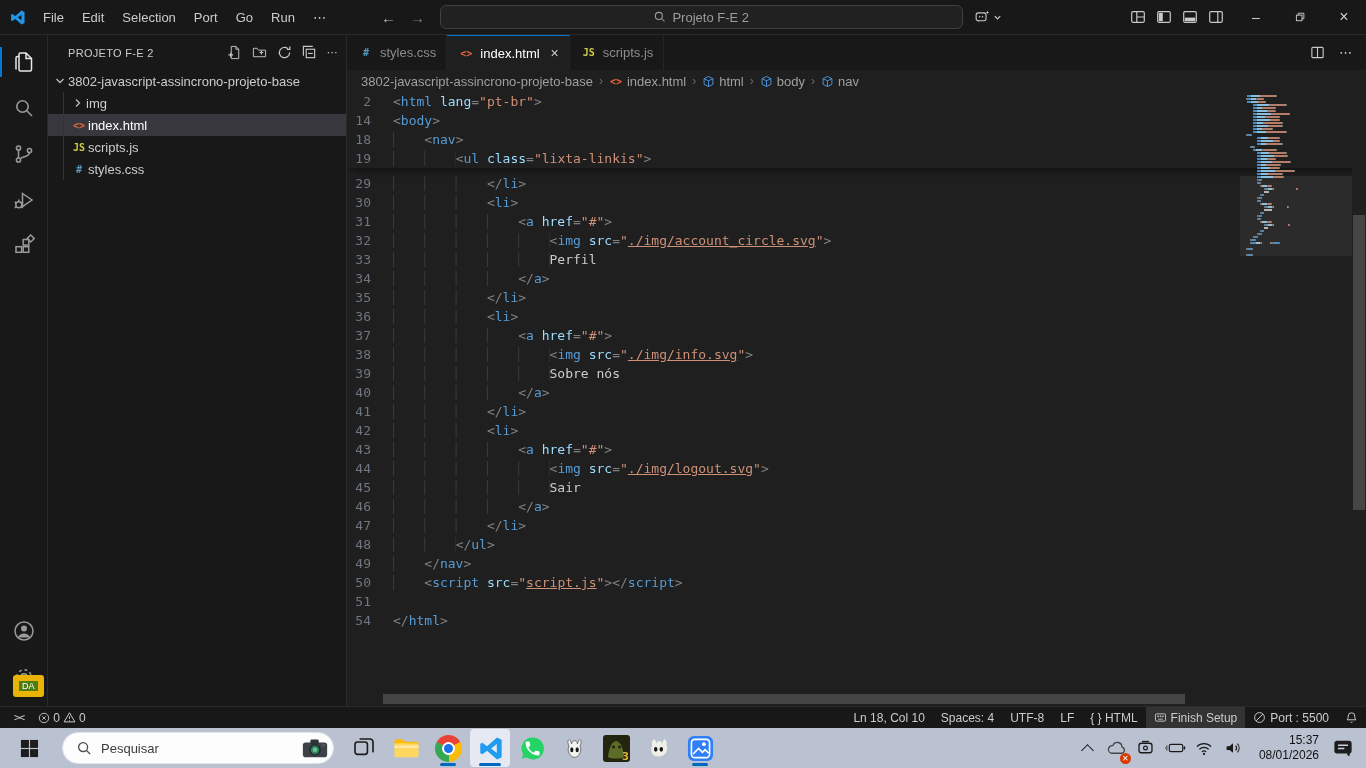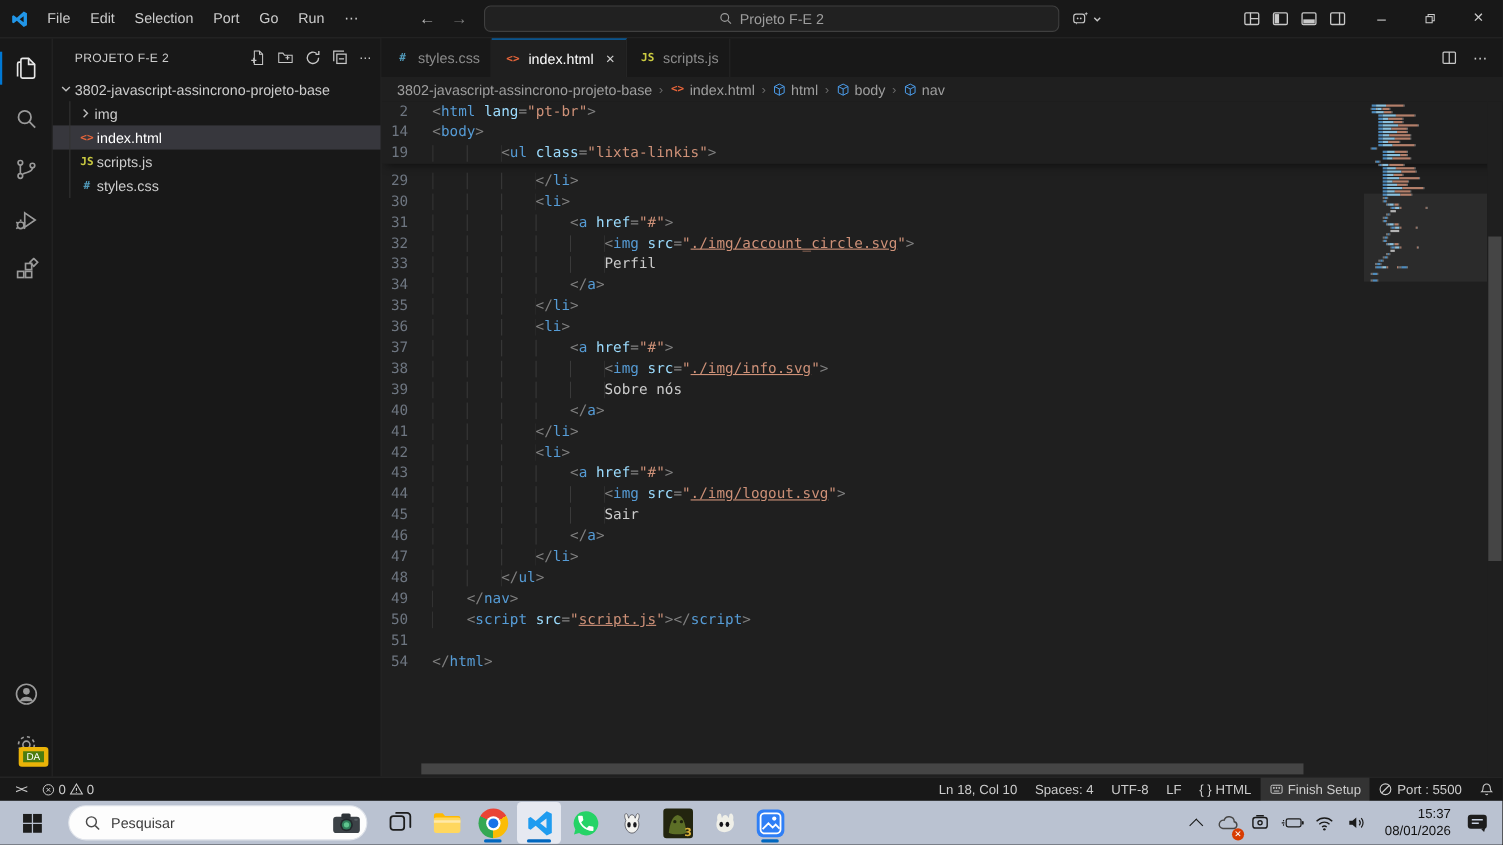--- a/index.html
+++ b/index.html
@@ -21,21 +21,21 @@
 .layout-icons span{display:flex;align-items:center}
 .win-controls{display:flex;height:35px}
 .win-btn{width:44px;display:flex;align-items:center;justify-content:center;color:#ccc;font-size:14px}
 
 
 .main{flex:1 1 auto;display:flex;min-height:0}
 .activitybar{width:48px;background:#181818;border-right:1px solid #2a2a2a;display:flex;flex-direction:column;align-items:center;padding-top:4px}
 .ab-icon{width:48px;height:46px;display:flex;align-items:center;justify-content:center;position:relative}
 .ab-icon.active:before{content:"";position:absolute;left:0;top:8px;bottom:8px;width:2px;background:#0078d4}
 .ab-bottom{margin-top:auto;display:flex;flex-direction:column;align-items:center;padding-bottom:6px}
-.badge-da{position:absolute;right:4px;bottom:3px;background:#4d7c0f;color:#fff;font-size:9px;padding:0 3px;border-radius:3px;border:4px solid #eab308}
+.badge-da{position:absolute;right:4px;bottom:3px;background:#4d7c0f;color:#fff;font-size:9px;padding:0 3px;border-radius:3px;border:6px solid #eab308}
 
 
 .sidebar{width:299px;background:#181818;border-right:1px solid #2a2a2a;display:flex;flex-direction:column}
 .sb-head{height:35px;display:flex;align-items:center;padding:0 8px 0 20px;color:#cccccc;font-size:11px;letter-spacing:.3px}
 .sb-head-actions{margin-left:auto;display:flex;gap:10px;align-items:center;color:#ccc}
 .tree{position:relative;font-size:13px}
 .trow{height:22px;display:flex;align-items:center;color:#cccccc;cursor:default;white-space:nowrap}
 .trow.sel{background:#37373d;color:#ffffff}
 .chev{width:16px;display:flex;justify-content:center;color:#bbb}
 .chev svg{display:block}
@@ -380,20 +380,21 @@
                 <path d="M2.6 4.5L8 7.2l5.4-2.7M8 7.2v7" fill="none" stroke="#4d9fef" stroke-width="1.1"></path>
               </svg>
             </span>
             <span>nav</span>
           </span>
         </div>
       <div class="code-area">
         <div class="sticky">
             <div class="code-line"><span class="ln">2</span><span class="lc"><span class="tk-p">&lt;</span><span class="tk-tag">html</span><span> </span><span class="tk-attr">lang</span><span class="tk-p">=</span><span class="tk-str">"pt-br"</span><span class="tk-p">&gt;</span></span></div>
             <div class="code-line"><span class="ln">14</span><span class="lc"><span class="tk-p">&lt;</span><span class="tk-tag">body</span><span class="tk-p">&gt;</span></span></div>
+            <div class="code-line"><span class="ln">18</span><span class="lc"><span class="tk-ind">    </span><span class="tk-p">&lt;</span><span class="tk-tag">nav</span><span class="tk-p">&gt;</span></span></div>
             <div class="code-line"><span class="ln">19</span><span class="lc"><span class="tk-ind">        </span><span class="tk-p">&lt;</span><span class="tk-tag">ul</span><span> </span><span class="tk-attr">class</span><span class="tk-p">=</span><span class="tk-str">"lixta-linkis"</span><span class="tk-p">&gt;</span></span></div>
           </div>
         <div class="lines">
             <div class="code-line"><span class="ln">29</span><span class="lc"><span class="tk-ind">            </span><span class="tk-p">&lt;/</span><span class="tk-tag">li</span><span class="tk-p">&gt;</span></span></div>
             <div class="code-line"><span class="ln">30</span><span class="lc"><span class="tk-ind">            </span><span class="tk-p">&lt;</span><span class="tk-tag">li</span><span class="tk-p">&gt;</span></span></div>
             <div class="code-line"><span class="ln">31</span><span class="lc"><span class="tk-ind">                </span><span class="tk-p">&lt;</span><span class="tk-tag">a</span><span> </span><span class="tk-attr">href</span><span class="tk-p">=</span><span class="tk-str">"#"</span><span class="tk-p">&gt;</span></span></div>
             <div class="code-line"><span class="ln">32</span><span class="lc"><span class="tk-ind">                    </span><span class="tk-p">&lt;</span><span class="tk-tag">img</span><span> </span><span class="tk-attr">src</span><span class="tk-p">=</span><span class="tk-str">"</span><span class="tk-lnk">./img/account_circle.svg</span><span class="tk-str">"</span><span class="tk-p">&gt;</span></span></div>
             <div class="code-line"><span class="ln">33</span><span class="lc"><span class="tk-ind">                    </span><span class="tk-txt">Perfil</span></span></div>
             <div class="code-line"><span class="ln">34</span><span class="lc"><span class="tk-ind">                </span><span class="tk-p">&lt;/</span><span class="tk-tag">a</span><span class="tk-p">&gt;</span></span></div>
             <div class="code-line"><span class="ln">35</span><span class="lc"><span class="tk-ind">            </span><span class="tk-p">&lt;/</span><span class="tk-tag">li</span><span class="tk-p">&gt;</span></span></div>

